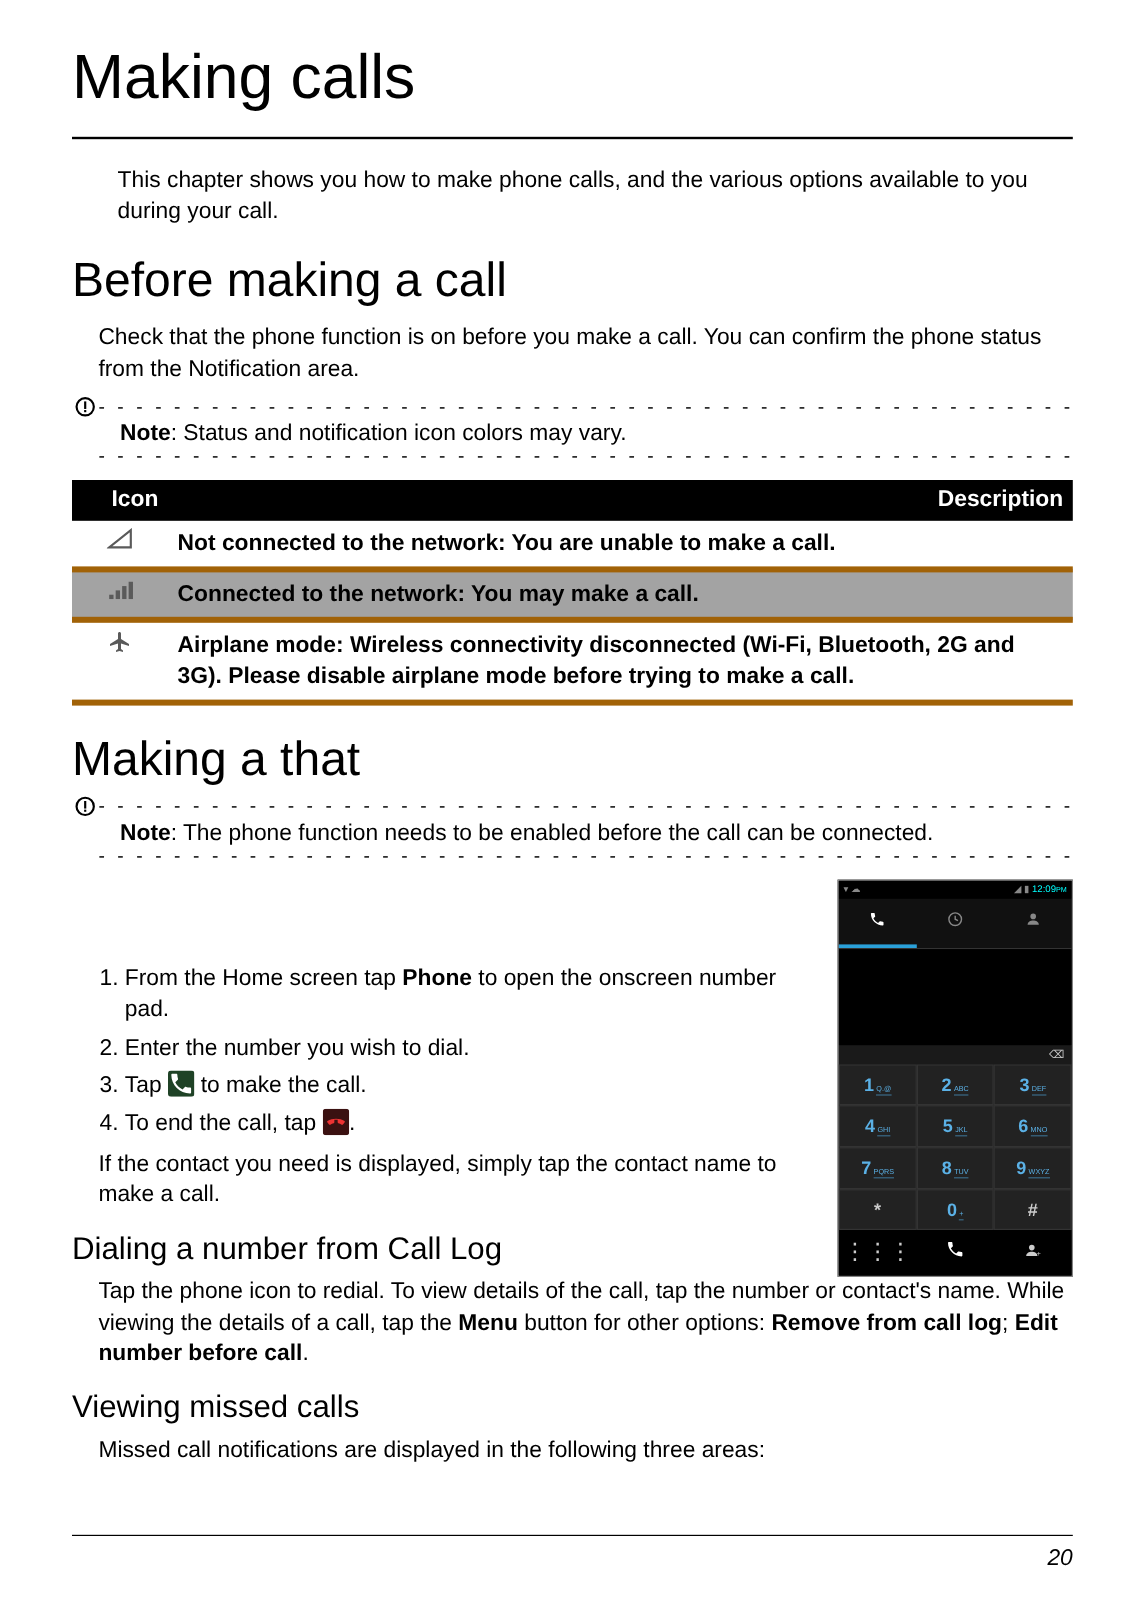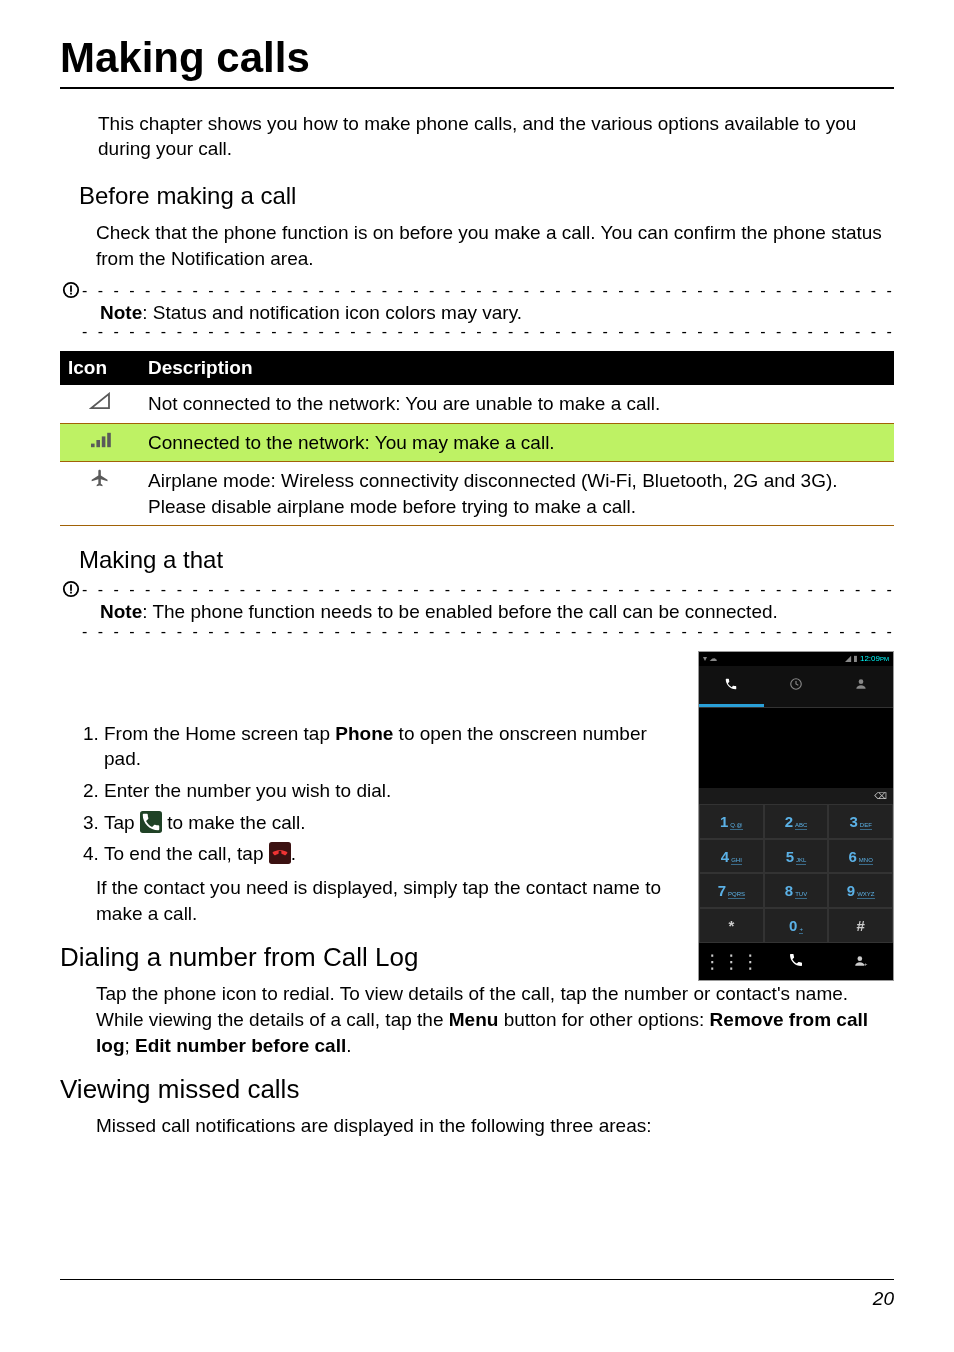--- a/index.html
+++ b/index.html
@@ -8,41 +8,40 @@
     font-size: 19px;
     color: #000;
     background: #fff;
     width: 954px;
     height: 1352px;
     padding: 30px 60px 30px 60px;
     position: relative;
     line-height: 1.35;
   }
   .chapter-title {
-    font-size: 42px;
-    font-weight: bold;
-    margin-bottom: 0;
+    font-size: 52px;
+    font-weight: normal;
+    margin-bottom: 14px;
   }
   .title-rule {
     border: none;
     border-top: 2px solid #000;
     margin-bottom: 22px;
   }
   .intro-text {
     margin-left: 38px;
     margin-bottom: 18px;
   }
   .h2 {
-    font-size: 24px;
+    font-size: 40px;
     font-weight: normal;
     margin-bottom: 8px;
-    margin-left: 19px;
   }
   .body-text {
-    margin-left: 36px;
+    margin-left: 22px;
     margin-bottom: 14px;
   }
   .note-block {
     margin-left: 22px;
     margin-bottom: 14px;
     position: relative;
   }
   .note-icon-wrap {
     position: absolute;
     left: -20px;
@@ -63,32 +62,33 @@
   }
   .note-bold { font-weight: bold; }
   table.icon-table {
     width: 100%;
     border-collapse: collapse;
     margin-bottom: 18px;
   }
   table.icon-table th {
     background: #000;
     color: #fff;
-    text-align: left;
+    text-align: right;
     padding: 4px 8px;
     font-weight: bold;
     font-size: 19px;
   }
   table.icon-table th:first-child { width: 80px; }
   table.icon-table td {
     padding: 6px 8px;
     vertical-align: top;
-    border-bottom: 1px solid #a16207;
-  }
-  table.icon-table tr:nth-child(3) td { background: #bef264; }
+    border-bottom: 5px solid #a16207;
+    font-weight: bold;
+  }
+  table.icon-table tr:nth-child(3) td { background: #a3a3a3; }
   .cell-icon { text-align: center; }
   .signal-svg { width: 22px; height: 18px; display: inline-block; }
   .airplane-svg { width: 20px; height: 20px; display: inline-block; }
   ol.steps {
     margin-left: 22px;
     padding-left: 22px;
     margin-bottom: 8px;
   }
   ol.steps li { margin-bottom: 6px; }
   .inline-ic {

